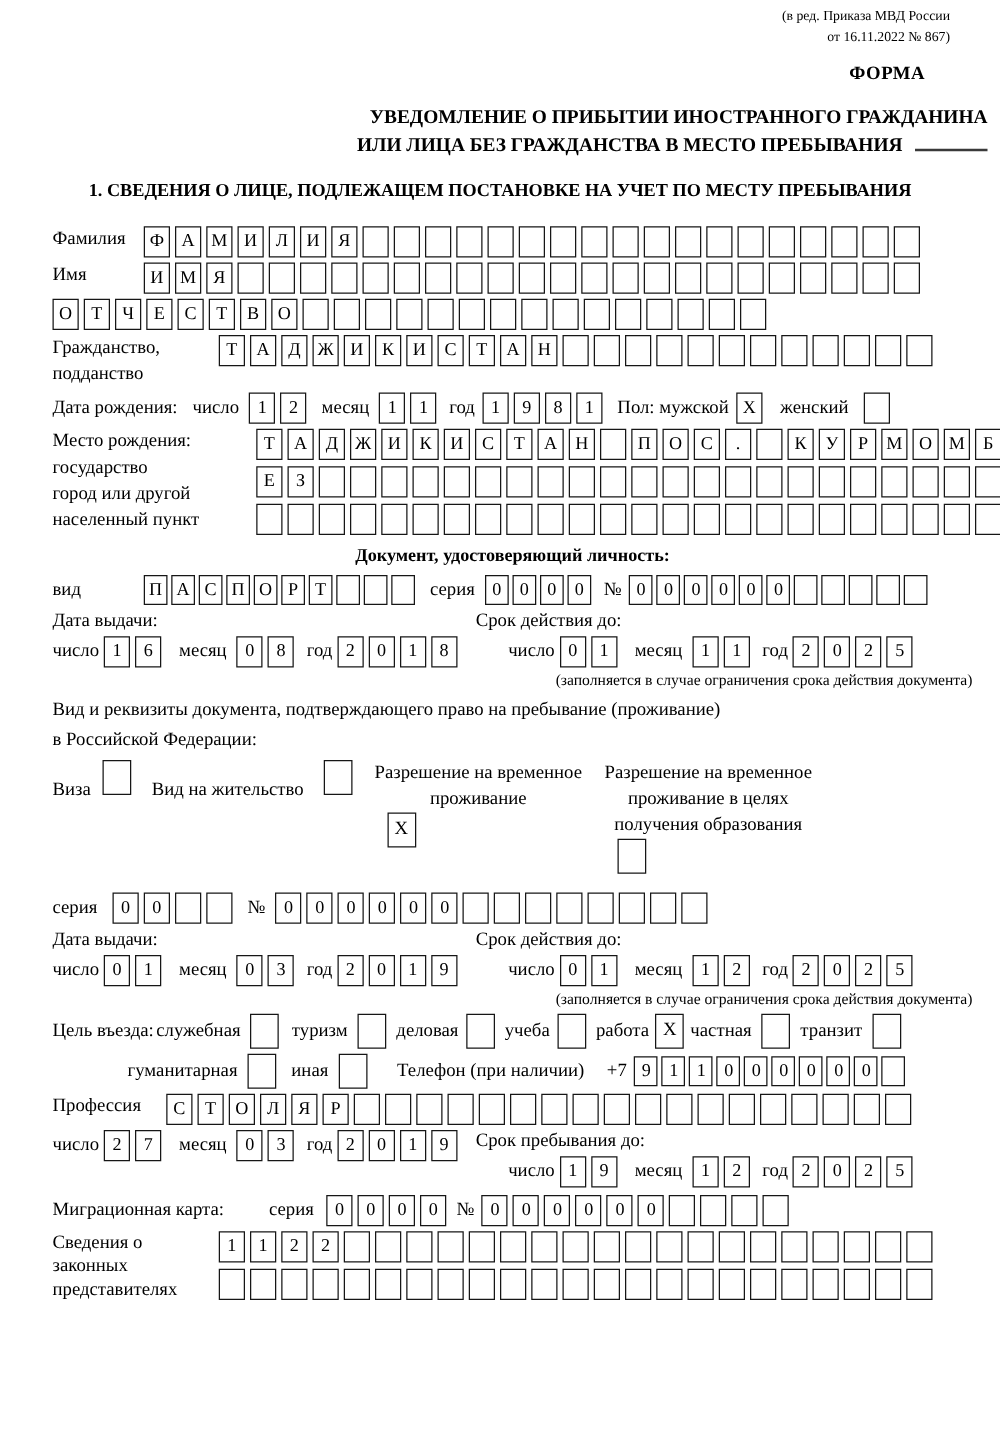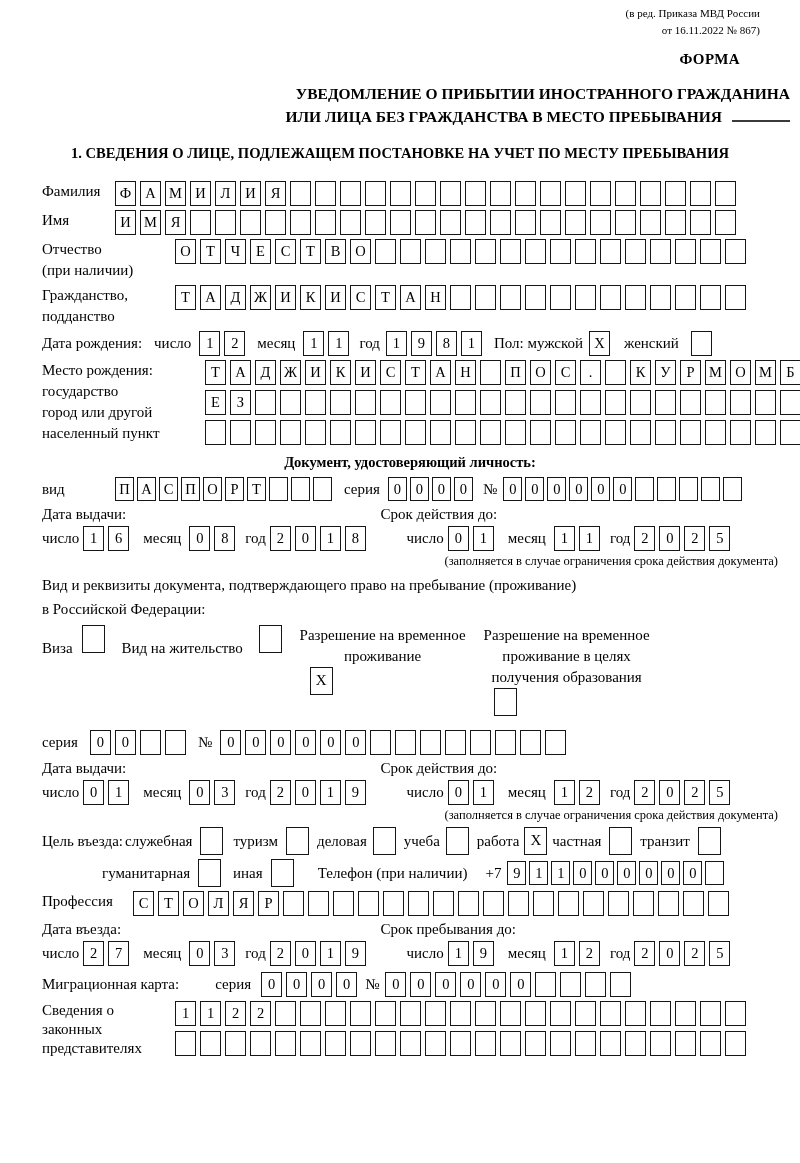--- a/index.html
+++ b/index.html
@@ -117,24 +117,20 @@
           <span class="cell"></span>
           <span class="cell"></span>
           <span class="cell"></span>
           <span class="cell"></span>
           <span class="cell"></span>
           <span class="cell"></span>
         </span>
     </div>
 
     <div class="frow">
-      <span class="flabel w133 stack">
-        <div>Отчество</div>
-        <div>(при наличии)</div>
-      </span>
       <span class="cells">
           <span class="cell">О</span>
           <span class="cell">Т</span>
           <span class="cell">Ч</span>
           <span class="cell">Е</span>
           <span class="cell">С</span>
           <span class="cell">Т</span>
           <span class="cell">В</span>
           <span class="cell">О</span>
           <span class="cell"></span>
@@ -588,21 +584,20 @@
           <span class="cell"></span>
           <span class="cell"></span>
           <span class="cell"></span>
           <span class="cell"></span>
           <span class="cell"></span>
         </span>
     </div>
 
     <div class="dates mt2">
       <div class="dcol left">
-        <div class="dtitle">Дата въезда:</div>
         <div class="dline">
           <span class="lbl">число</span>
           <span class="cells" style="margin-left:4px">
               <span class="cell">2</span>
               <span class="cell">7</span>
             </span>
           <span class="lbl" style="margin-left:14px">месяц</span>
           <span class="cells" style="margin-left:8px">
               <span class="cell">0</span>
               <span class="cell">3</span>

